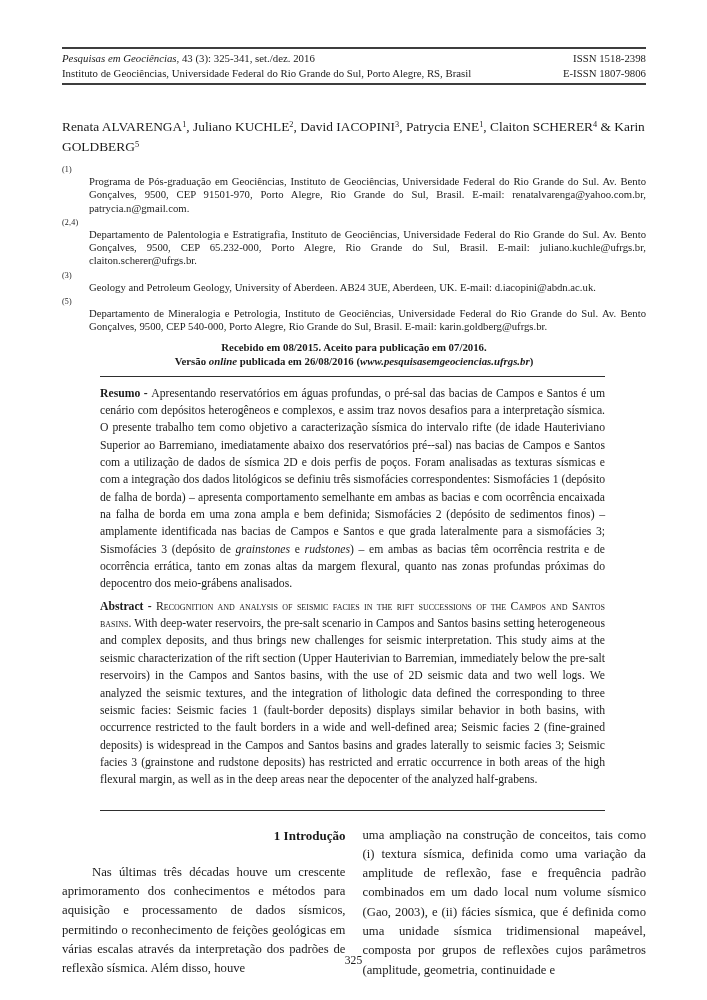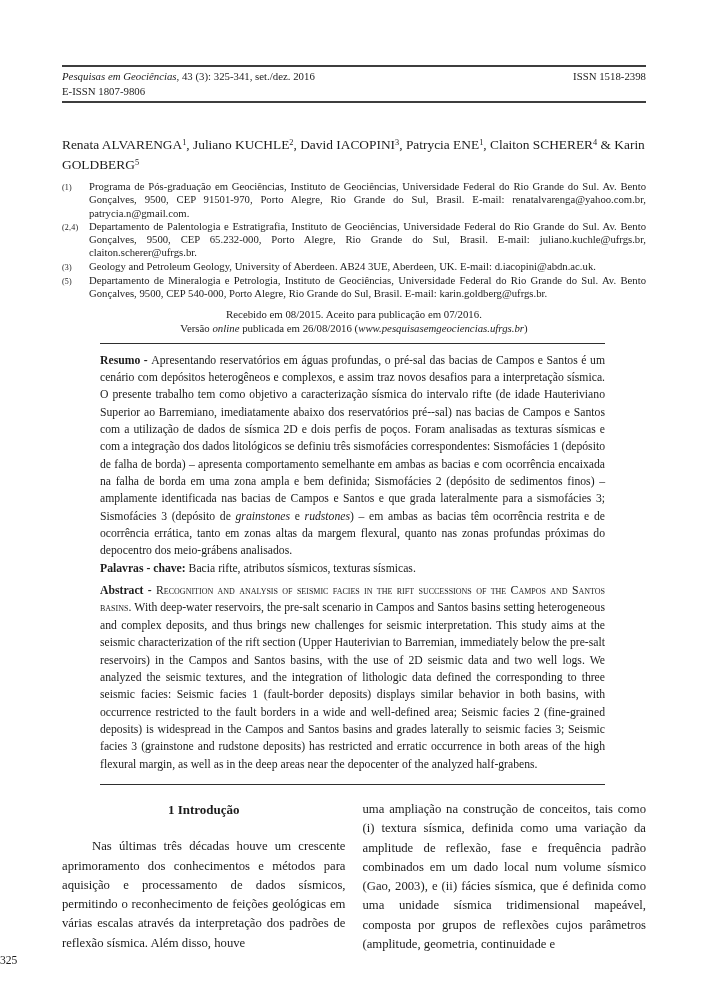--- a/index.html
+++ b/index.html
@@ -9,21 +9,21 @@
     margin:0 auto;
     background:#ffffff;
     font-family:"Liberation Serif", serif;
     color:#1b1b1b;
     box-sizing:border-box;
     padding:0 61px 0 62px;
     overflow:hidden;
   }
   
   .journal-header{
-    margin-top:65px;
+    margin-top:47px;
     border-top:2px solid #3d3d3d;
     border-bottom:2px solid #3d3d3d;
     padding:2px 0 3px 0;
     font-size:10.8px;
     line-height:14.5px;
   }
   .hdr-row{display:flex;justify-content:space-between;}
   .hdr-left .i{font-style:italic;}
   
   .paper-title{
@@ -40,36 +40,37 @@
   }
   
   .affiliations{margin-top:6px;}
   .aff-row{display:flex;font-size:10.7px;line-height:13.3px;}
   .aff-num{
     flex:0 0 27px;
     font-size:8px;
     padding-top:1px;
     letter-spacing:0.2px;
   }
-  .aff-text{flex:1;text-align:justify;}
+  .aff-text{flex:1;text-align:justify;margin-top:13px;}
   
   .dates{
     margin-top:6px;
     text-align:center;
     font-size:10.8px;
     line-height:14.5px;
+    font-weight:bold;
   }
   
   .abstract-box{
     margin-left:38px;
     width:505px;
     margin-top:7px;
     border-top:1px solid #2e2e2e;
     border-bottom:1px solid #2e2e2e;
-    padding:8px 0 11px 0;
+    padding:8px 0 21px 0;
     font-size:11.7px;
     line-height:17.35px;
     text-align:justify;
   }
   .abstract-box p{margin:0;}
   .abstract-box p.gap{margin-top:5px;}
   
   .columns{
     display:flex;
     gap:17px;
@@ -77,47 +78,49 @@
     font-size:12.7px;
     line-height:19.3px;
     text-align:justify;
   }
   .col{flex:1;min-width:0;}
   .section-heading{
     margin:0 0 18px 0;
     font-size:13px;
     font-weight:bold;
     line-height:19.3px;
-    text-align:center;
+    text-align:right;
   }
   .col p{margin:0;}
   .col p.indent{text-indent:30px;}
   
   .page-number{
     position:absolute;
     left:0;right:0;bottom:33px;
+    text-align:center;
     font-size:11.6px;
   }
   
   .i{font-style:italic;}
   .b{font-weight:bold;}
   .sc{font-variant:small-caps;}
   .sup{font-size:0.62em;position:relative;top:-0.45em;line-height:0;}
 </style>
 </head>
 <body>
 
 <div class="page">
 
   <div class="journal-header">
     <div class="hdr-row">
       <span class="hdr-left"><span class="i">Pesquisas em Geociências</span><span>, 43 (3): 325-341, set./dez. 2016</span></span>
       <span class="hdr-right">ISSN 1518-2398</span>
     </div>
     <div class="hdr-row">
+      <span class="hdr-left">Instituto de Geociências, Universidade Federal do Rio Grande do Sul, Porto Alegre, RS, Brasil</span>
       <span class="hdr-right">E-ISSN 1807-9806</span>
     </div>
   </div>
 
 
   <div class="authors"><span>Renata ALVARENGA</span><span class="sup">1</span><span>, Juliano KUCHLE</span><span class="sup">2</span><span>, David IACOPINI</span><span class="sup">3</span><span>, Patrycia ENE</span><span class="sup">1</span><span>, Claiton SCHERER</span><span class="sup">4</span><span> &amp; Karin GOLDBERG</span><span class="sup">5</span></div>
 
   <div class="affiliations">
     <div class="aff-row">
       <span class="aff-num">(1)</span>
@@ -137,21 +140,20 @@
     </div>
   </div>
 
   <div class="dates">
     <div>Recebido em 08/2015. Aceito para publicação em 07/2016.</div>
     <div><span>Versão </span><span class="i">online</span><span> publicada em 26/08/2016 (</span><span class="i">www.pesquisasemgeociencias.ufrgs.br</span><span>)</span></div>
   </div>
 
   <div class="abstract-box">
     <p><span class="b">Resumo - </span><span>Apresentando reservatórios em águas profundas, o pré-sal das bacias de Campos e Santos é um cenário com depósitos heterogêneos e complexos, e assim traz novos desafios para a interpretação sísmica. O presente trabalho tem como objetivo a caracterização sísmica do intervalo rifte (de idade Hauteriviano Superior ao Barremiano, imediatamente abaixo dos reservatórios pré--sal) nas bacias de Campos e Santos com a utilização de dados de sísmica 2D e dois perfis de poços. Foram analisadas as texturas sísmicas e com a integração dos dados litológicos se definiu três sismofácies correspondentes: Sismofácies 1 (depósito de falha de borda) – apresenta comportamento semelhante em ambas as bacias e com ocorrência encaixada na falha de borda em uma zona ampla e bem definida; Sismofácies 2 (depósito de sedimentos finos) – amplamente identificada nas bacias de Campos e Santos e que grada lateralmente para a sismofácies 3; Sismofácies 3 (depósito de </span><span class="i">grainstones</span><span> e </span><span class="i">rudstones</span><span>) – em ambas as bacias têm ocorrência restrita e de ocorrência errática, tanto em zonas altas da margem flexural, quanto nas zonas profundas próximas do depocentro dos meio-grábens analisados.</span></p>
-    <p><span class="b">Palavras - chave: </span><span>Bacia rifte, atributos sísmicos, texturas sísmicas.</span></p>
     <p class="gap"><span class="b">Abstract - </span><span class="sc">Recognition and analysis of seismic facies in the rift successions of the Campos and Santos basins. </span><span>With deep-water reservoirs, the pre-salt scenario in Campos and Santos basins setting heterogeneous and complex deposits, and thus brings new challenges for seismic interpretation. This study aims at the seismic characterization of the rift section (Upper Hauterivian to Barremian, immediately below the pre-salt reservoirs) in the Campos and Santos basins, with the use of 2D seismic data and two well logs. We analyzed the seismic textures, and the integration of lithologic data defined the corresponding to three seismic facies: Seismic facies 1 (fault-border deposits) displays similar behavior in both basins, with occurrence restricted to the fault borders in a wide and well-defined area; Seismic facies 2 (fine-grained deposits) is widespread in the Campos and Santos basins and grades laterally to seismic facies 3; Seismic facies 3 (grainstone and rudstone deposits) has restricted and erratic occurrence in both areas of the high flexural margin, as well as in the deep areas near the depocenter of the analyzed half-grabens.</span></p>
   </div>
 
   <div class="columns">
     <div class="col">
       <h2 class="section-heading">1 Introdução</h2>
       <p class="indent">Nas últimas três décadas houve um crescente aprimoramento dos conhecimentos e métodos para aquisição e processamento de dados sísmicos, permitindo o reconhecimento de feições geológicas em várias escalas através da interpretação dos padrões de reflexão sísmica. Além disso, houve</p>
     </div>
     <div class="col">
       <p>uma ampliação na construção de conceitos, tais como (i) textura sísmica, definida como uma variação da amplitude de reflexão, fase e frequência padrão combinados em um dado local num volume sísmico (Gao, 2003), e (ii) fácies sísmica, que é definida como uma unidade sísmica tridimensional mapeável, composta por grupos de reflexões cujos parâmetros (amplitude, geometria, continuidade e</p>

